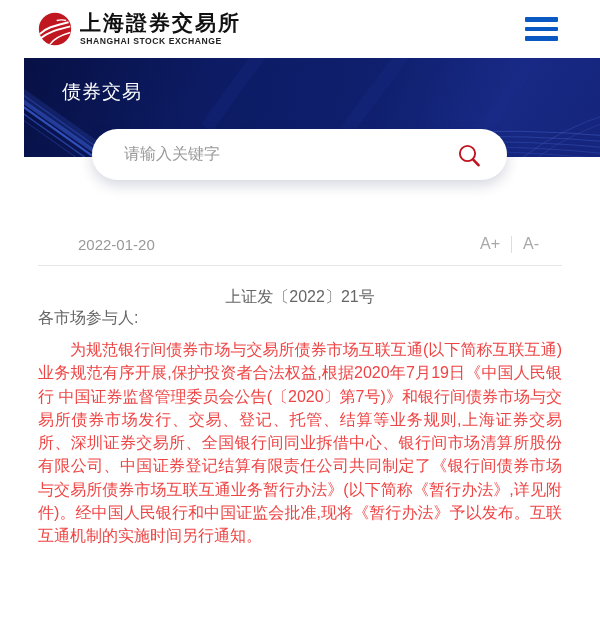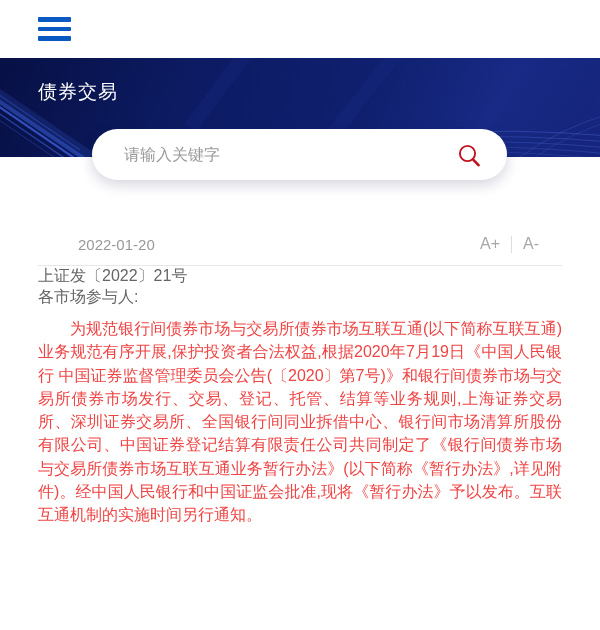--- a/index.html
+++ b/index.html
@@ -49,20 +49,21 @@
     padding: 2px 0;
   }
   .hamburger .bar { width: 33px; height: 4.5px; background: #0a58c2; border-radius: 1px; }
 
   
   .banner {
     position: relative;
     height: 99px;
     background: linear-gradient(100deg, #0a1656 0%, #0d1d68 45%, #16267f 100%);
     overflow: hidden;
+    margin-left: 24px;
   }
   .banner-overlay {
     position: absolute; inset: 0;
     background: linear-gradient(115deg, rgba(0,0,20,0.25) 0%, transparent 30%, transparent 60%, rgba(40,70,190,0.18) 80%, transparent 95%);
   }
   .banner-deco { position: absolute; inset: 0; width: 100%; height: 100%; }
   .banner-title {
     position: absolute;
     left: 38px;
     top: 21px;
@@ -88,21 +89,21 @@
     padding: 0 22px 0 32px;
     z-index: 5;
   }
   .search-input {
     flex: 1;
     border: none;
     outline: none;
     font-size: 16px;
     color: #333;
     background: transparent;
-    font-family: Liberation Serif, serif;
+    font-family: Liberation Mono, monospace;
   }
   .search-input::placeholder { color: #9a9a9a; }
   .search-btn {
     border: none;
     background: transparent;
     cursor: pointer;
     display: flex;
     align-items: center;
     padding: 4px;
   }
@@ -131,21 +132,22 @@
     font-size: 16px;
     color: #a8a8a8;
     cursor: pointer;
     padding: 0 11px;
     font-family: "Liberation Sans", "DejaVu Sans", sans-serif;
   }
   .font-divider { width: 1px; height: 17px; background: #ddd; }
   .meta-divider { border: none; border-top: 1px solid #e7e7e7; margin-top: 12px; }
 
   .doc-number {
-    text-align: left;
+    margin-top: 21px;
+    text-align: center;
     font-size: 16px;
     color: #666;
   }
   .salutation {
     font-size: 16px;
     color: #666;
   }
   .article-body {
     margin-top: 9px;
     font-size: 16px;
@@ -154,20 +156,33 @@
     text-align: justify;
     text-indent: 2em;
   }
 </style>
 </head>
 <body>
 
 <div class="page">
 
   <div class="header">
+    <div class="logo-group">
+      <svg class="logo-emblem" viewBox="0 0 40 40">
+        <circle cx="20" cy="20" r="19" fill="#c0161f"></circle>
+        <path d="M2 26 C 10 18, 20 16, 36 12" stroke="#fff" stroke-width="2.4" fill="none"></path>
+        <path d="M3 31 C 13 23, 23 21, 38 17" stroke="#fff" stroke-width="2.2" fill="none"></path>
+        <path d="M14 38 C 18 32, 24 28, 38 24" stroke="#fff" stroke-width="1.8" fill="none"></path>
+        <path d="M22 10 C 26 9, 30 9, 33 10" stroke="#fff" stroke-width="1.6" fill="none"></path>
+      </svg>
+      <div class="logo-text">
+        <span class="brand-cn">上海證券交易所</span>
+        <span class="brand-en">SHANGHAI STOCK EXCHANGE</span>
+      </div>
+    </div>
     <div class="hamburger">
       <span class="bar"></span>
       <span class="bar"></span>
       <span class="bar"></span>
     </div>
   </div>
 
   <div class="banner">
     <div class="banner-overlay"></div>
     <svg class="banner-deco" viewBox="0 0 600 99" preserveAspectRatio="none">

